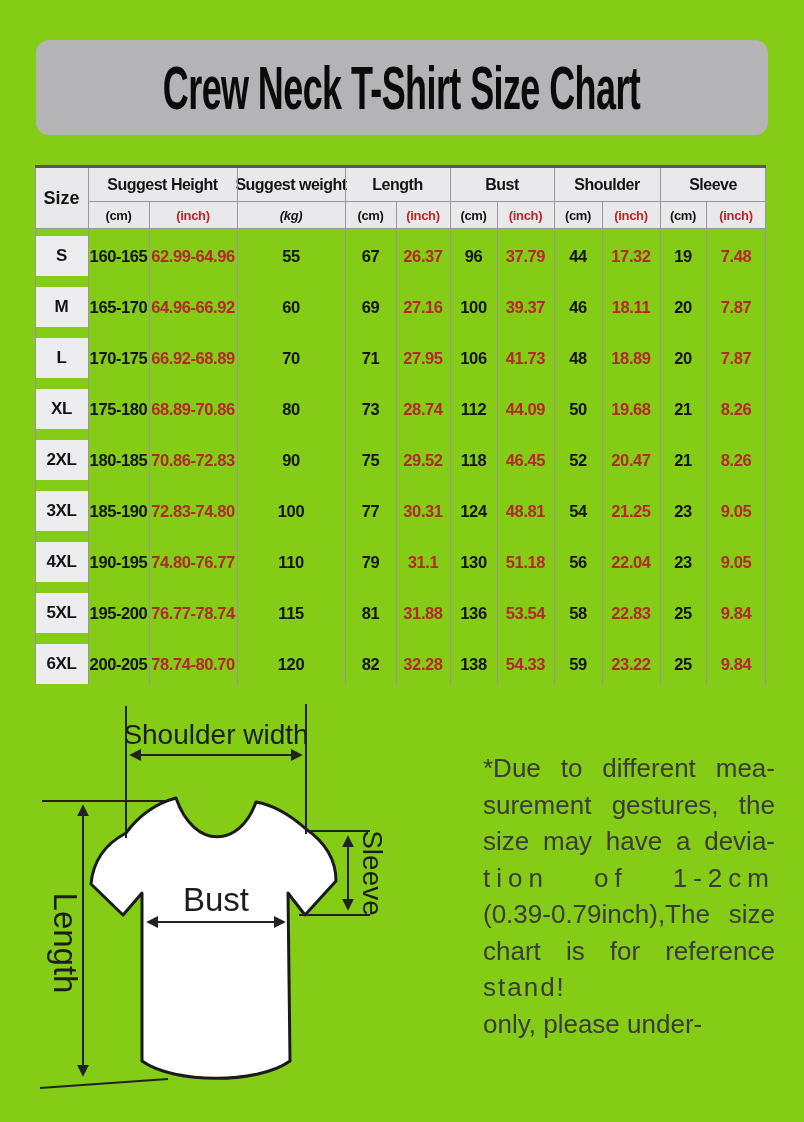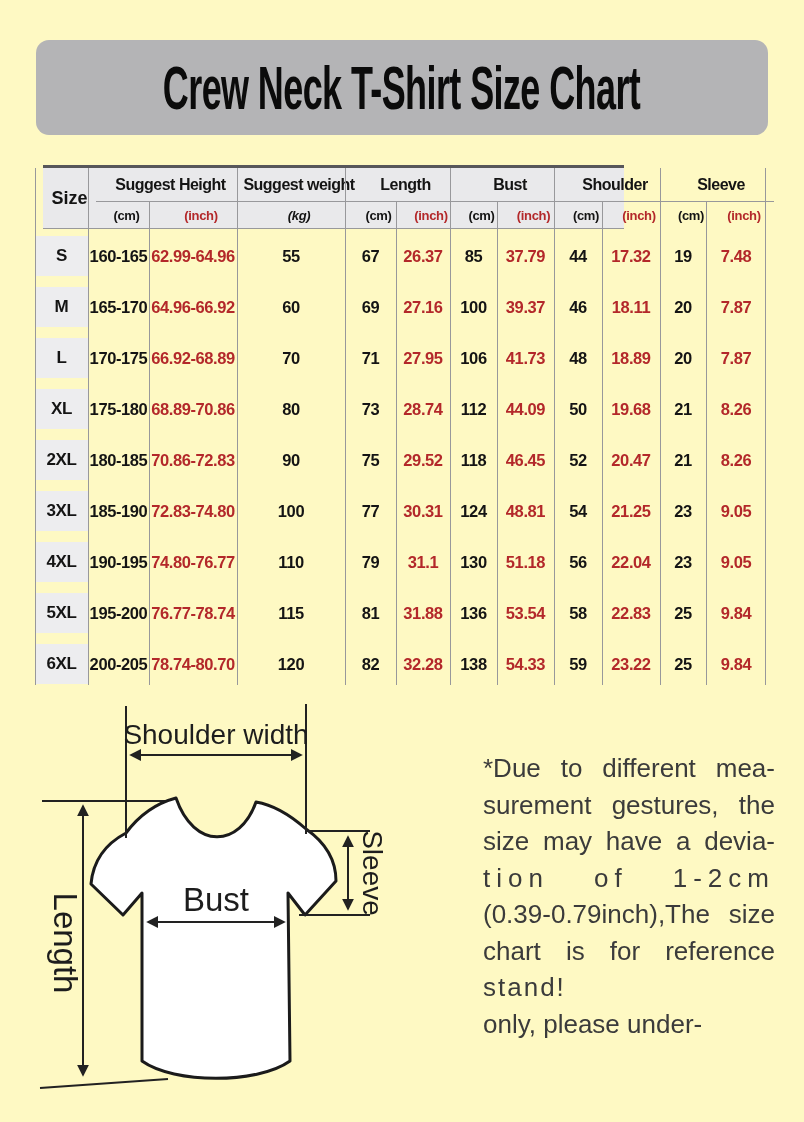--- a/index.html
+++ b/index.html
@@ -2,30 +2,30 @@
 <html style="--red: #b3282a; --banner: #b4b4b6; --head-bg: #e9e9eb; --chip: #ededef; --grid: #98989b; --topb: #57575a; --ink: #141414; --note: #3b3b3b; --dink: #222222;"><head>
 <meta charset="utf-8">
 <style>
   :root{
     --red:#b3282a; --banner:#b4b4b6; --head-bg:#e9e9eb; --chip:#ededef;
     --grid:#98989b; --topb:#57575a; --ink:#141414; --note:#3b3b3b; --dink:#222;
     --cols:53px 61px 88px 108px 51px 54px 47px 57px 48px 58px 46px 60px;
   }
   *{box-sizing:border-box}
   body{margin:0;background:#fff}
-  .page{position:relative;width:804px;height:1122px;background:#fef9c3;overflow:hidden;
+  .page{position:relative;width:804px;height:1122px;background:#84cc16;overflow:hidden;
         font-family:"Liberation Sans",sans-serif}
   
   .banner{position:absolute;left:36px;top:40px;width:732px;height:95px;background:var(--banner);
           border-radius:13px;display:flex;align-items:center;justify-content:center}
   .banner h1{margin:0;font-size:62px;font-weight:700;color:#0b0b0b;letter-spacing:-1px;
              transform:scaleX(0.58);white-space:nowrap}
   
   .size-table{position:absolute;left:35px;top:165px;width:731px;height:520px}
-  .thead{position:absolute;left:8px;top:0;width:581px;display:grid;
+  .thead{position:absolute;left:0;top:0;width:731px;display:grid;
          grid-template-columns:var(--cols);grid-template-rows:33px 27px;
          background:var(--head-bg);border-top:3px solid var(--topb);border-bottom:1px solid var(--grid)}
   .th-size{grid-column:1;grid-row:1/3;display:flex;align-items:center;justify-content:center;
            font-weight:bold;font-size:18px;color:var(--ink)}
   .th-group{grid-row:1;display:flex;align-items:center;justify-content:center;
             font-weight:bold;font-size:16px;letter-spacing:-0.5px;color:var(--ink);white-space:nowrap}
   .th-unit{grid-row:2;display:flex;align-items:center;justify-content:center;
            font-weight:bold;font-size:13px;letter-spacing:-0.3px;color:var(--ink);
            border-top:1px solid var(--grid)}
   .th-unit.red,.td.red{color:var(--red)}
@@ -83,21 +83,21 @@
       </div>
     <div class="tbody">
 
     <div class="trow">
           <div class="td size">S</div>
           <div class="td">160-165</div>
           <div class="td red">62.99-64.96</div>
           <div class="td">55</div>
           <div class="td">67</div>
           <div class="td red">26.37</div>
-          <div class="td">85</div>
+          <div class="td">96</div>
           <div class="td red">37.79</div>
           <div class="td">44</div>
           <div class="td red">17.32</div>
           <div class="td">19</div>
           <div class="td red">7.48</div>
         </div>
         <div class="trow">
           <div class="td size">M</div>
           <div class="td">165-170</div>
           <div class="td red">64.96-66.92</div>

